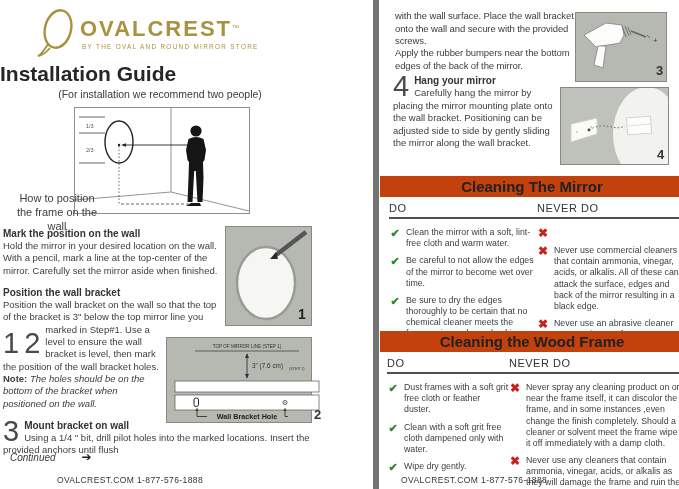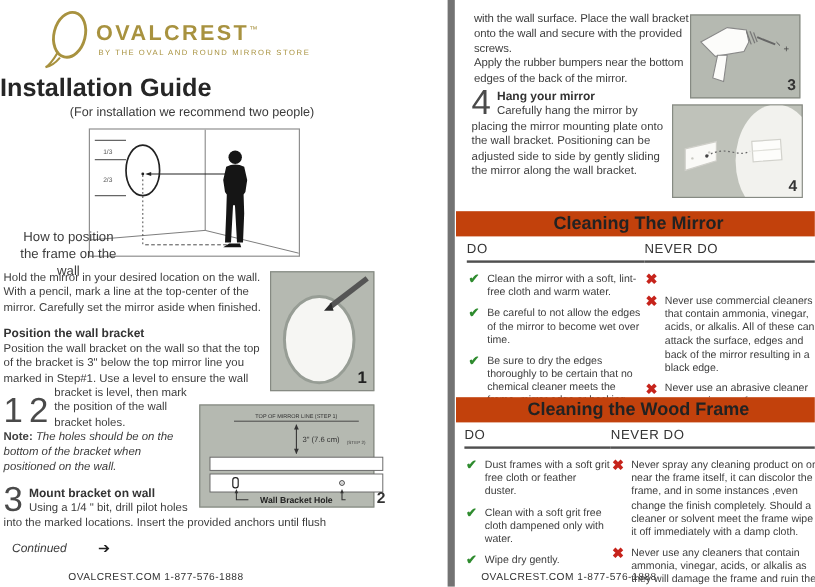--- a/index.html
+++ b/index.html
@@ -9,21 +9,21 @@
     font-family:"Liberation Sans", sans-serif; color:#3d3d3d;
   }
   .page { position:absolute; top:0; height:489px; }
   .page-left  { left:0; width:372px; }
   .page-right { left:373px; width:306px; border-left:6px solid #737373; }
 
   
   .logo-row { position:absolute; left:34px; top:6px; display:flex; align-items:flex-start; }
   .logo-mark { width:44px; height:52px; }
   .logo-text { margin-left:2px; padding-top:12px; }
-  .wordmark { font-size:18px; font-weight:bold; letter-spacing:2px; color:#a8923f; line-height:1; }
+  .wordmark { font-size:22px; font-weight:bold; letter-spacing:2px; color:#a8923f; line-height:1; }
   .tm { font-size:7px; color:#a8923f; vertical-align:super; letter-spacing:0; }
   .tagline { font-size:6.4px; letter-spacing:1.3px; color:#a8923f; margin-top:3px; margin-left:2px; }
 
   
   .doc-title { position:absolute; top:62px; left:0; width:320px; text-align:left;
                font-size:21px; font-weight:bold; color:#262626; }
   .doc-subtitle { position:absolute; top:88px; left:0; width:320px; text-align:center;
                   font-size:10.5px; color:#3a3a3a; }
 
   
@@ -162,20 +162,21 @@
         <polygon points="28.5,73 31.5,73 30,69.5" fill="#333"></polygon>
         <path d="M121,78.5 L118,78.5 L118,72" fill="none" stroke="#333" stroke-width="0.9"></path>
         <polygon points="116.5,73 119.5,73 118,69.5" fill="#333"></polygon>
         <text x="80" y="81" font-size="7.2" font-weight="bold" text-anchor="middle" fill="#222">Wall Bracket Hole</text>
         <text x="147" y="81" font-size="13" font-weight="bold" fill="#333">2</text>
       </svg>
     </div>
 
     <div class="step">
       <span class="step-num">1</span>
+      <span class="step-heading">Mark the position on the wall</span>
       <div class="step-body">Hold the mirror in your desired location on the wall. With a pencil, mark a line at the top-center of the mirror. Carefully set the mirror aside when finished.</div>
     </div>
 
     <div class="step">
       <span class="step-num">2</span>
       <span class="step-heading">Position the wall bracket</span>
       <div class="step-body">Position the wall bracket on the wall so that the top of the bracket is 3" below the top mirror line you marked in Step#1. Use a level to ensure the wall bracket is level, then mark the position of the wall bracket holes.</div>
       <div class="step-body step-note">
         <span class="note-label">Note:</span>
         <span class="note-text">The holes should be on the bottom of the bracket when positioned on the wall.</span>

